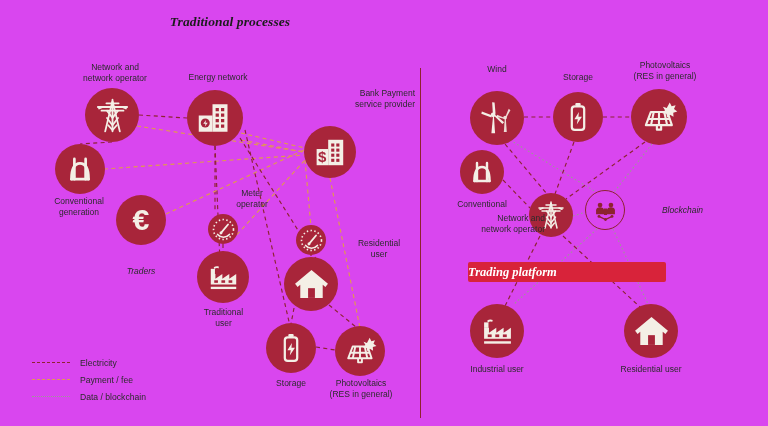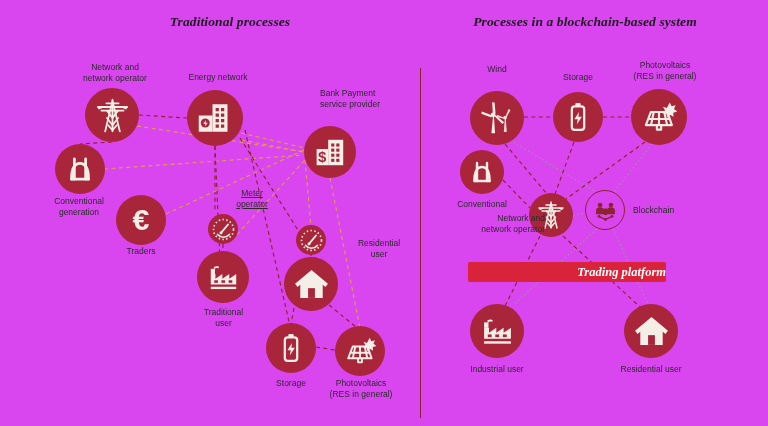--- a/index.html
+++ b/index.html
@@ -65,21 +65,21 @@
   #trading-platform {
     position: absolute;
     left: 468px;
     top: 262px;
     width: 198px;
     height: 20px;
     background: #d8233a;
     border-radius: 2px;
     display: flex;
     align-items: center;
-    justify-content: flex-end;
+    justify-content: flex-start;
     color: #fff;
     font-family: "Liberation Serif", serif;
     font-style: italic;
     font-weight: bold;
     font-size: 12.5px;
   }
   #legend {
     position: absolute;
     left: 32px;
     top: 354px;
@@ -100,21 +100,20 @@
     font-size: 8.6px;
     color: #2b2b2b;
   }
 </style>
 </head>
 <body>
 
 <div id="root">
 
   <div class="panel-title" style="left:120px; top:14px; width:220px;">Traditional processes</div>
-  <div class="panel-title" style="left:440px; top:14px; width:290px;">Processes in a blockchain-based system</div>
 
   <div id="divider"></div>
 
   <svg class="edges" id="edge-layer" viewBox="0 0 768 426">
       <line x1="112" y1="142" x2="80" y2="144" stroke="#8d2330" stroke-width="1.15" stroke-dasharray="4,3.4"></line>
       <line x1="139" y1="115" x2="187" y2="118" stroke="#8d2330" stroke-width="1.15" stroke-dasharray="4,3.4"></line>
       <line x1="137" y1="126" x2="304" y2="152" stroke="#e09a4e" stroke-width="1.15" stroke-dasharray="4,3.4"></line>
       <line x1="104" y1="169" x2="304" y2="155" stroke="#e09a4e" stroke-width="1.15" stroke-dasharray="4,3.4"></line>
       <line x1="215" y1="146" x2="215" y2="212" stroke="#8d2330" stroke-width="1.15" stroke-dasharray="4,3.4"></line>
       <line x1="215" y1="146" x2="220" y2="262" stroke="#8d2330" stroke-width="1.15" stroke-dasharray="4,3.4"></line>
@@ -213,41 +212,41 @@
               <rect x="21" y="12.6" width="2.7" height="2.7"></rect>
       <rect x="16.6" y="17" width="2.7" height="2.7"></rect>
               <rect x="21" y="17" width="2.7" height="2.7"></rect>
       <rect x="16.6" y="21.4" width="2.7" height="2.7"></rect>
               <rect x="21" y="21.4" width="2.7" height="2.7"></rect>
             </g>
       <text x="8.8" y="24" font-family="Liberation Sans, sans-serif" font-size="13" font-weight="bold" fill="#a8253a" text-anchor="middle">$</text>
           </svg>
         </span>
       </div>
-      <div class="node-label" style="left: 320px; top: 88px; width: 95px; text-align: left;">Bank Payment
+      <div class="node-label" style="left: 320px; top: 88px; width: 95px; text-align: right;">Bank Payment
 service provider</div>
       <div class="node" style="left: 116px; top: 195px; width: 50px; height: 50px;">
         <span>
           <svg width="36" height="36" viewBox="0 0 32 32">
             <text x="16" y="25" font-family="Liberation Sans, sans-serif" font-size="27" font-weight="bold" fill="#f4efe6" text-anchor="middle">€</text>
           </svg>
         </span>
       </div>
-      <div class="node-label" style="left: 106px; top: 246px; width: 70px;">Traders</div>
+      <div class="node-label" style="left: 106px; top: 266px; width: 70px; font-style: italic;">Traders</div>
       <div class="node" style="left: 208px; top: 214px; width: 30px; height: 30px;">
         <span>
           <svg width="29" height="29" viewBox="0 0 32 32">
       <circle cx="16" cy="16" r="11" fill="none" stroke="#f4efe6" stroke-width="1.8" stroke-dasharray="1.6 2.6"></circle>
       <path d="M9.5 21.5a8.5 8.5 0 0 0 13 0" fill="none" stroke="#f4efe6" stroke-width="1.8" stroke-linecap="round"></path>
       <path d="M13.5 19.5 21 10.5" stroke="#f4efe6" stroke-width="2" stroke-linecap="round"></path>
       <circle cx="13.2" cy="19.8" r="1.6" fill="#f4efe6"></circle>
           </svg>
         </span>
       </div>
-      <div class="node-label" style="left: 222px; top: 188px; width: 60px; text-decoration: underline;">Meter
+      <div class="node-label" style="left: 222px; top: 188px; width: 60px;">Meter
 operator</div>
       <div class="node" style="left: 197px; top: 251px; width: 52px; height: 52px;">
         <span>
           <svg width="37" height="37" viewBox="0 0 32 32">
             <g fill="#f4efe6">
       <path d="M5 26h22v-2H5z"></path>
       <path d="M5 13v9h22v-9l-6 4v-4l-6 4v-4l-6 4v-4z"></path>
       <path d="M5 13h3.6V8.5H5z"></path>
       <path d="M7.5 7.2c1.4-1.1 3-1.3 4.6-.6l-.5 1.6c-1.2-.6-2.4-.4-3.4.4z"></path>
             </g>
@@ -387,21 +386,21 @@
             </g>
       <g fill="none" stroke="#8d2330" stroke-width="1.5">
               <path d="M8.8 22.5 16 26l7.2-3.5"></path>
             </g>
       <circle cx="8.8" cy="22.5" r="1.6" fill="#8d2330"></circle>
             <circle cx="23.2" cy="22.5" r="1.6" fill="#8d2330"></circle>
             <circle cx="16" cy="26" r="1.6" fill="#8d2330"></circle>
           </svg>
         </span>
       </div>
-      <div class="node-label" style="left: 633px; top: 205px; width: 70px; text-align: left;">Blockchain</div>
+      <div class="node-label" style="left: 633px; top: 205px; width: 70px; text-align: right; font-style: italic;">Blockchain</div>
       <div class="node" style="left: 470px; top: 304px; width: 54px; height: 54px;">
         <span>
           <svg width="39" height="39" viewBox="0 0 32 32">
             <g fill="#f4efe6">
       <path d="M5 26h22v-2H5z"></path>
       <path d="M5 13v9h22v-9l-6 4v-4l-6 4v-4l-6 4v-4z"></path>
       <path d="M5 13h3.6V8.5H5z"></path>
       <path d="M7.5 7.2c1.4-1.1 3-1.3 4.6-.6l-.5 1.6c-1.2-.6-2.4-.4-3.4.4z"></path>
             </g>
       <g fill="#a8253a">
@@ -421,14 +420,28 @@
           </svg>
         </span>
       </div>
       <div class="node-label" style="left: 605px; top: 364px; width: 92px;">Residential user</div>
     </div>
 
   <div id="trading-platform">
     <span>Trading platform</span>
   </div>
 
+  <div id="legend">
+    <div class="legend-row">
+      <span class="legend-swatch" style="border-top-style:dashed;border-top-color:#8d2330;"></span>
+      <span class="legend-text">Electricity</span>
+    </div>
+    <div class="legend-row">
+      <span class="legend-swatch" style="border-top-style:dashed;border-top-color:#e09a4e;"></span>
+      <span class="legend-text">Payment / fee</span>
+    </div>
+    <div class="legend-row">
+      <span class="legend-swatch" style="border-top-style:dotted;border-top-color:#9b9b93;"></span>
+      <span class="legend-text">Data / blockchain</span>
+    </div>
+  </div>
 
 </div>
 
 </body></html>

